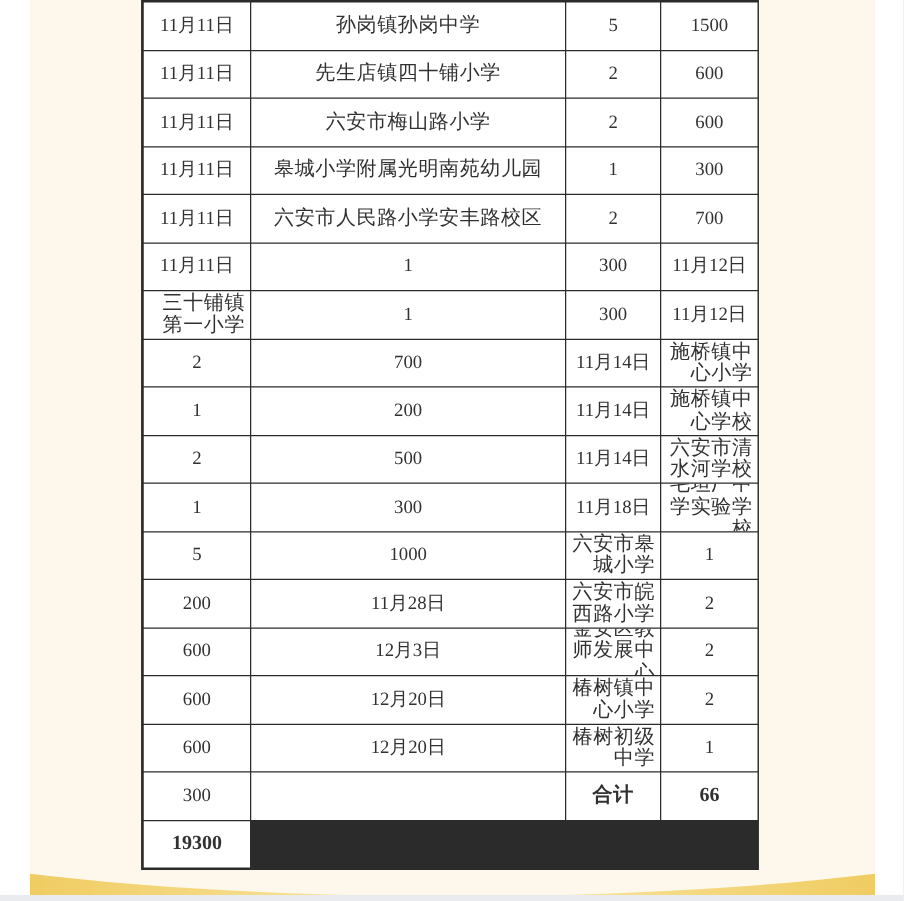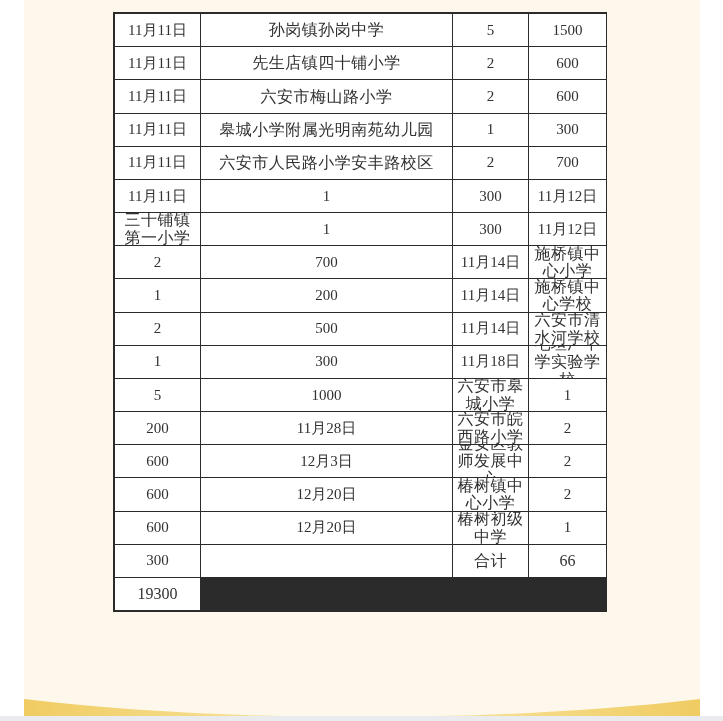--- a/index.html
+++ b/index.html
@@ -24,43 +24,42 @@
   }
   .bottom-strip {
     position: absolute;
     left: 0; bottom: 0;
     width: 723px; height: 5px;
     background: #e9ebee;
   }
   .table-grid {
     position: absolute;
     left: 113px; top: 0;
-    width: 494px; height: 600px;
+    width: 494px; height: 696px;
     display: grid;
     grid-template-columns: 85px 251px 75px 77px;
     grid-template-rows: repeat(18, 1fr);
     gap: 1px;
     background: #2b2b2b;          
     border: 2px solid #2b2b2b;    
-    margin-top: 12px;
   }
   .cell {
     background: #ffffff;
     color: #313131;
     display: flex;
     align-items: center;
     justify-content: center;
     text-align: center;
     line-height: 1.1;
     overflow: hidden;
   }
   .date-cell  { font-size: 15px; }
-  .school-cell{ font-size: 16px; letter-spacing: 0.5px; padding: 0 4px; }
+  .school-cell{ font-size: 16px; letter-spacing: 0.5px; padding: 0 4px; text-align: right; }
   .num-cell   { font-size: 15px; }
-  .total-cell { font-weight: normal; font-size: 16px; }
+  .total-cell { font-weight: bold; font-size: 16px; }
 </style>
 </head>
 <body>
 
 <div class="card">
   <svg class="gold-ribbon" viewBox="0 0 676 18" preserveAspectRatio="none" aria-hidden="true">
     <defs>
       <linearGradient id="goldGrad" x1="0" y1="0" x2="1" y2="0">
         <stop offset="0" stop-color="#f0cc62"></stop>
         <stop offset="0.5" stop-color="#fae9ac"></stop>

